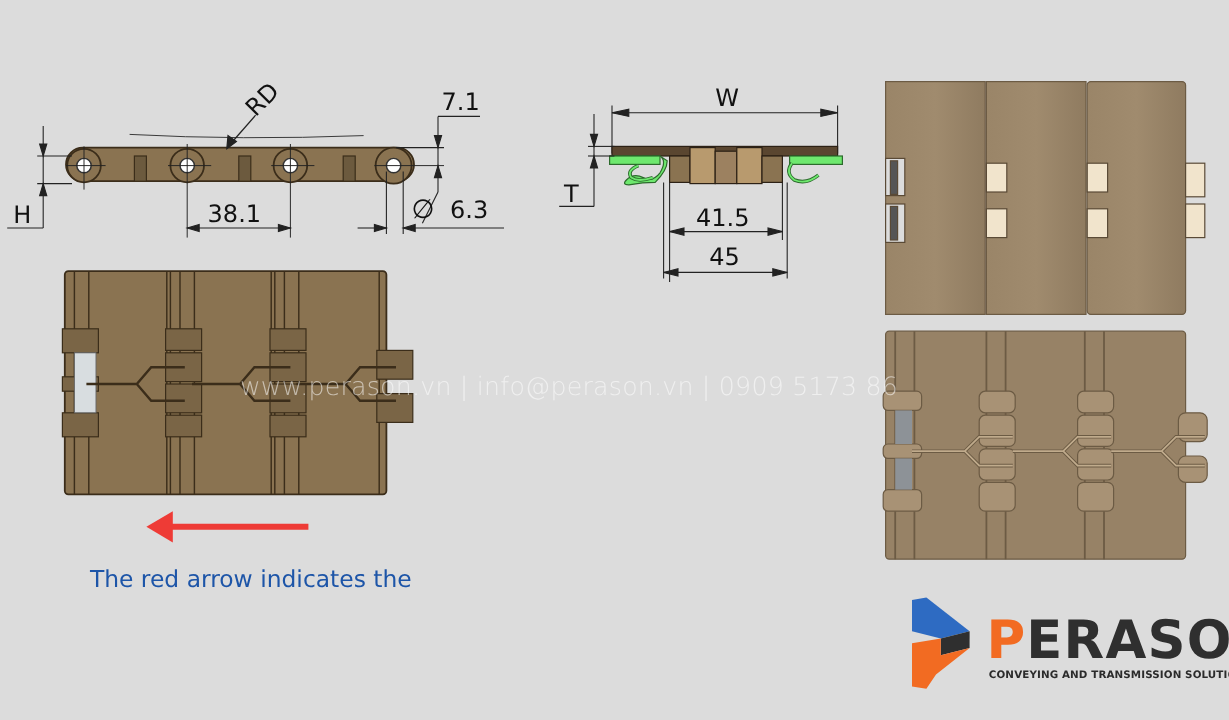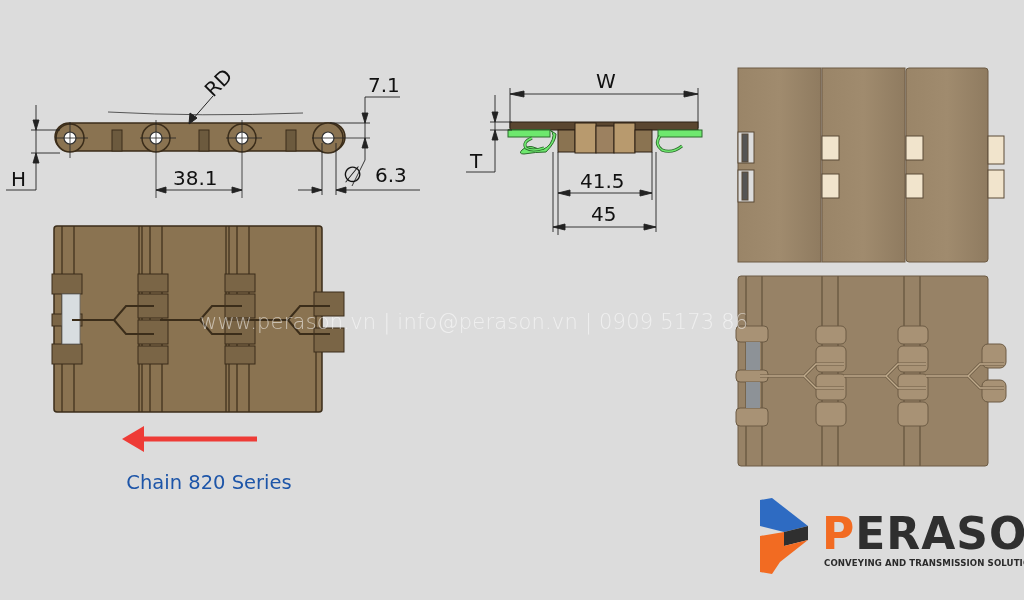--- a/index.html
+++ b/index.html
@@ -293,21 +293,21 @@
 <div class="watermark">www.perason.vn | info@perason.vn | 0909 5173 86</div>
 
 <div class="abs" style="left:120px;top:422px;width:140px;height:34px;">
   <svg width="140" height="34" viewBox="0 0 140 34">
     <line x1="20" y1="17" x2="137" y2="17" stroke="#ee3b36" stroke-width="5"></line>
     <polygon points="2,17 24,4 24,30" fill="#ee3b36"></polygon>
   </svg>
 </div>
 
 <div class="caption">
-  <div>Chain 820 Series</div>
+  <div>The red arrow indicates the</div>
 </div>
 
 <div class="abs" style="left:758px;top:496px;width:60px;height:80px;">
   <svg width="60" height="80" viewBox="0 0 60 80">
     <polygon points="2,4 14,2 50,30 26,36 2,30" fill="#2e6bc2"></polygon>
     <polygon points="26,36 50,30 50,44 26,50" fill="#2f2f2f"></polygon>
     <polygon points="2,40 26,36 26,50 50,44 22,66 14,78 2,76" fill="#f26b22"></polygon>
   </svg>
 </div>
 <div class="brand">

